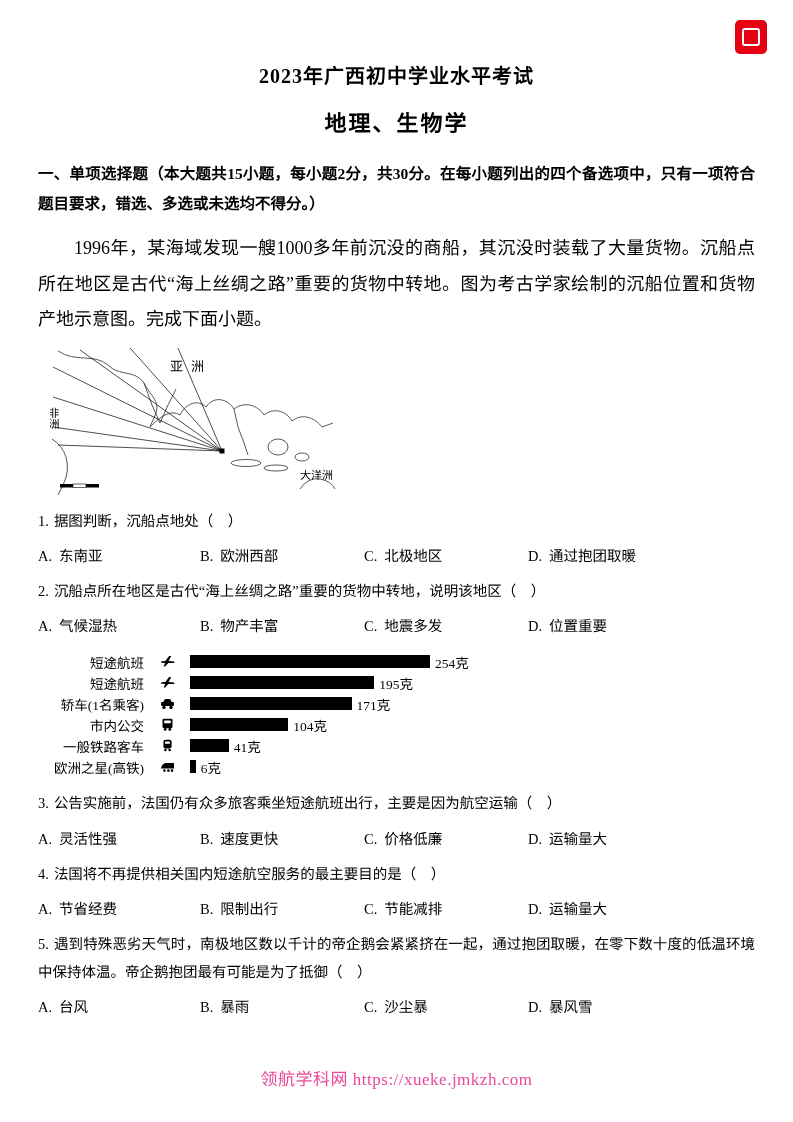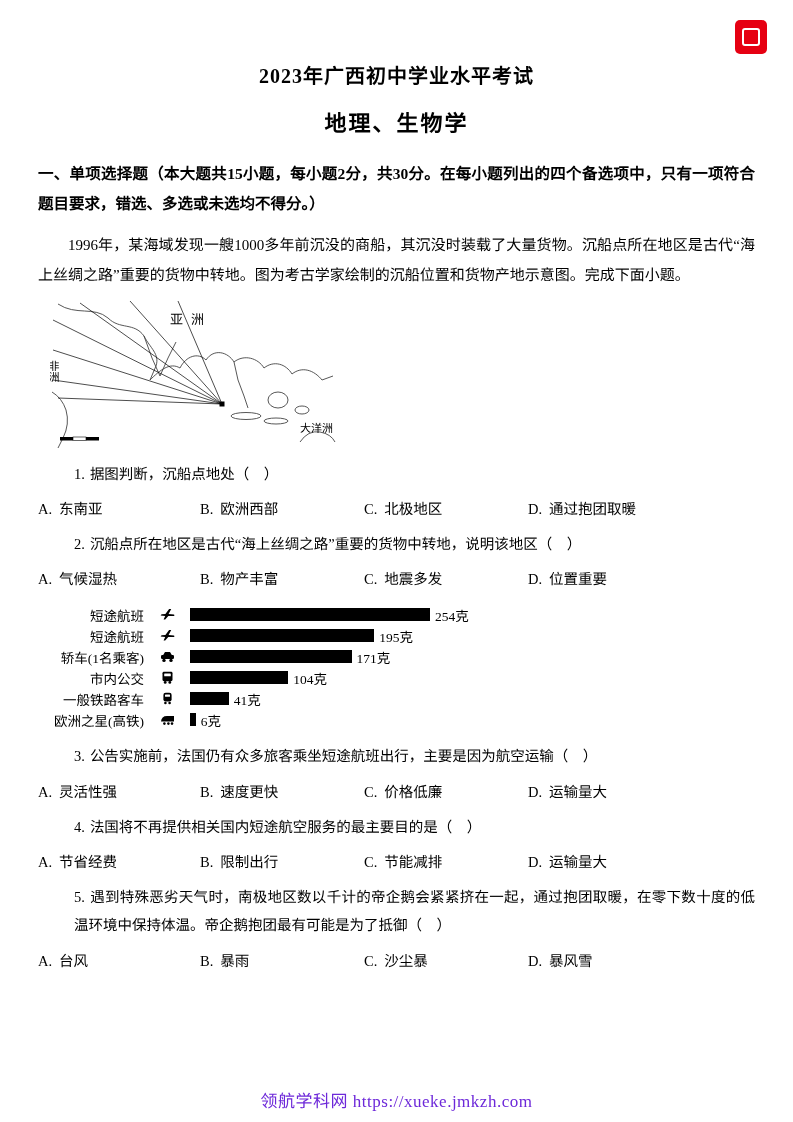--- a/index.html
+++ b/index.html
@@ -51,35 +51,34 @@
   .section-heading {
     margin-top: 22px;
     font-size: 15.5px;
     font-weight: bold;
     line-height: 1.95;
     text-align: justify;
   }
 
   .passage {
     margin-top: 12px;
-    font-size: 15px;
+    font-size: 18px;
     line-height: 1.95;
     text-indent: 2em;
     text-align: justify;
   }
 
   .map-figure { margin: 8px 0 0 12px; width: 290px; }
   .map-figure svg { display: block; }
 
   .question { margin-top: 12px; }
   .stem {
     font-size: 14.5px;
     line-height: 1.95;
     text-align: justify;
-    margin-left: 36px;
   }
   .qnum { margin-right: 5px; }
   .options {
     display: grid;
     grid-template-columns: 162px 164px 164px auto;
     margin-top: 9px;
     font-size: 14.5px;
   }
   .opt-label { margin-right: 7px; }
 
@@ -102,25 +101,25 @@
     justify-content: center;
     align-items: center;
   }
   .bar-wrap { display: flex; align-items: center; }
   .bar { height: 13px; background: #000; }
   .bar-value { font-size: 13.5px; margin-left: 5px; white-space: nowrap; }
 
   .footer {
     position: absolute;
     left: 0;
-    bottom: 10px;
+    bottom: 32px;
     width: 100%;
     text-align: center;
     font-size: 17px;
-    color: #6d28d9;
+    color: #ec4899;
     letter-spacing: 0.5px;
   }
 </style>
 </head>
 <body>
 
 <div class="page">
 
   <div class="corner-badge">
     <span class="inner"></span>

